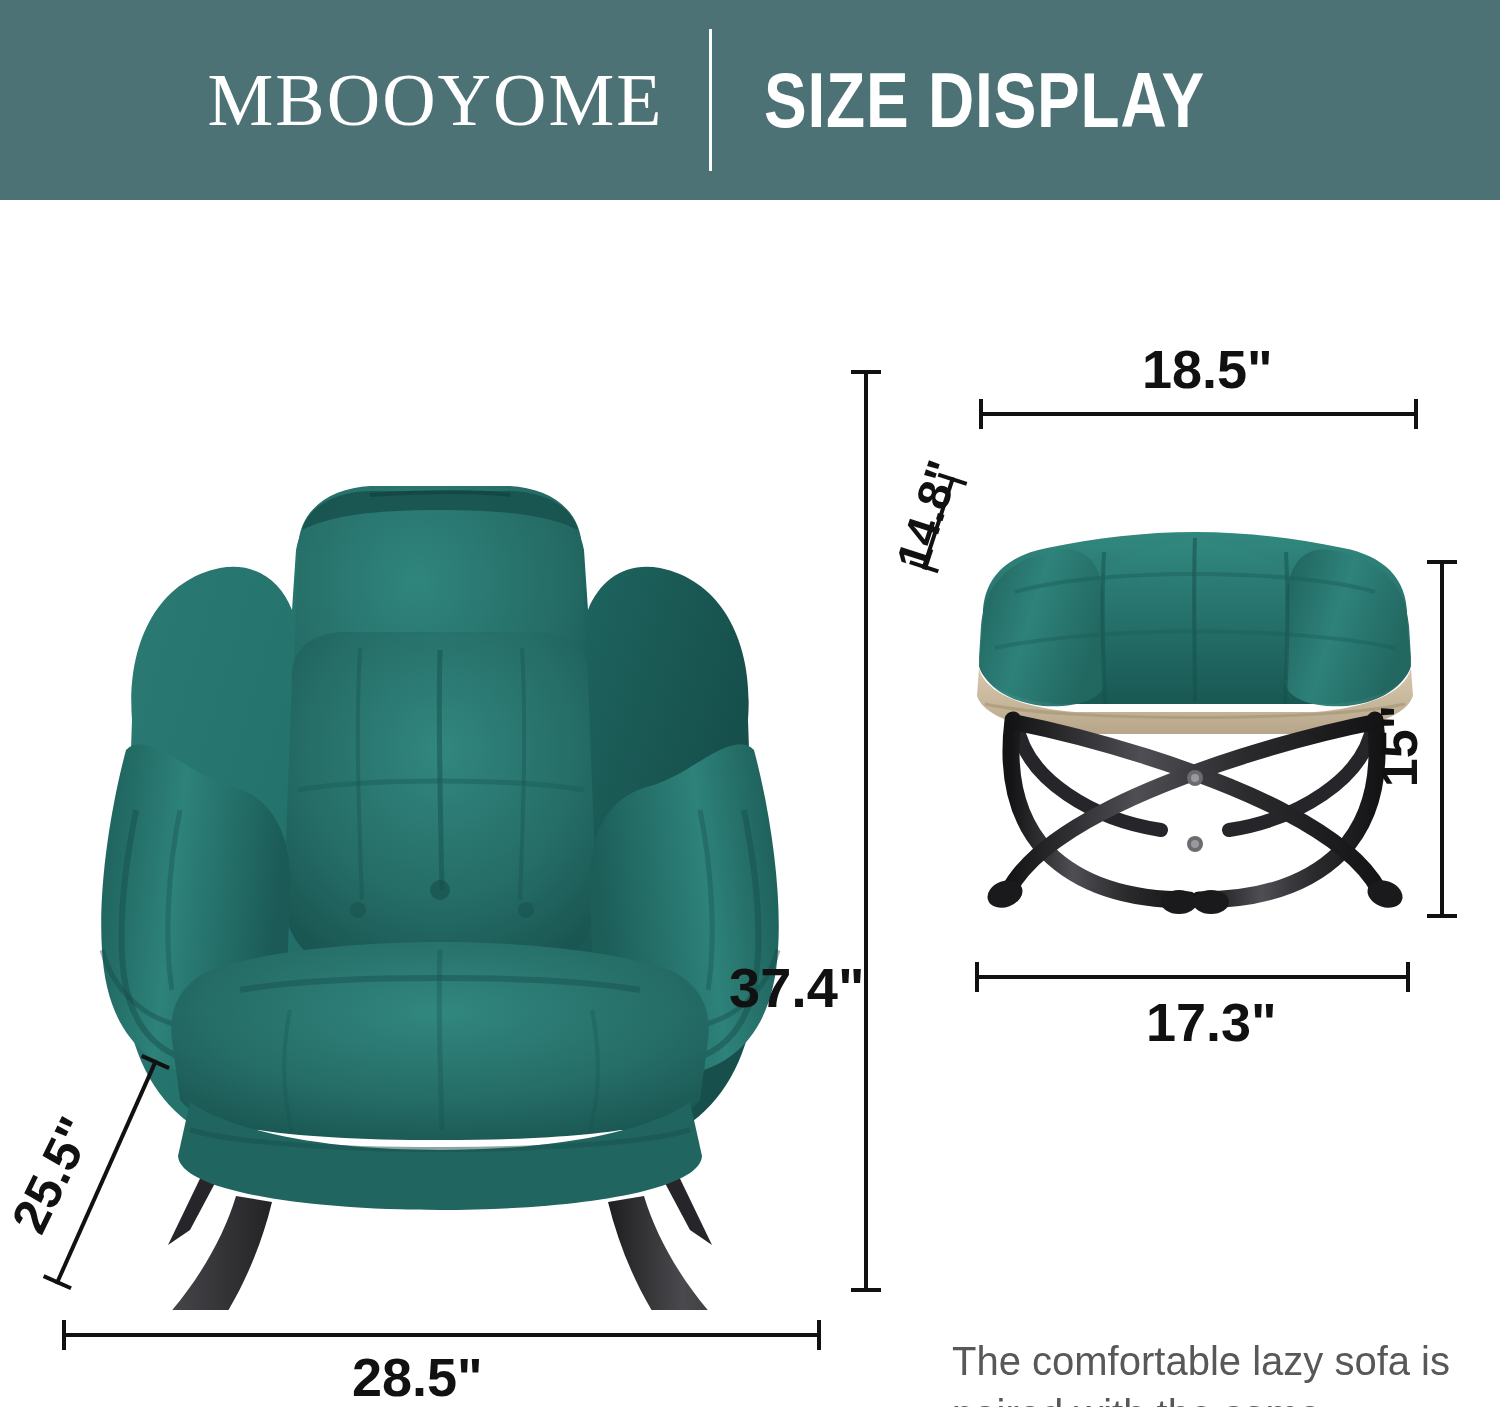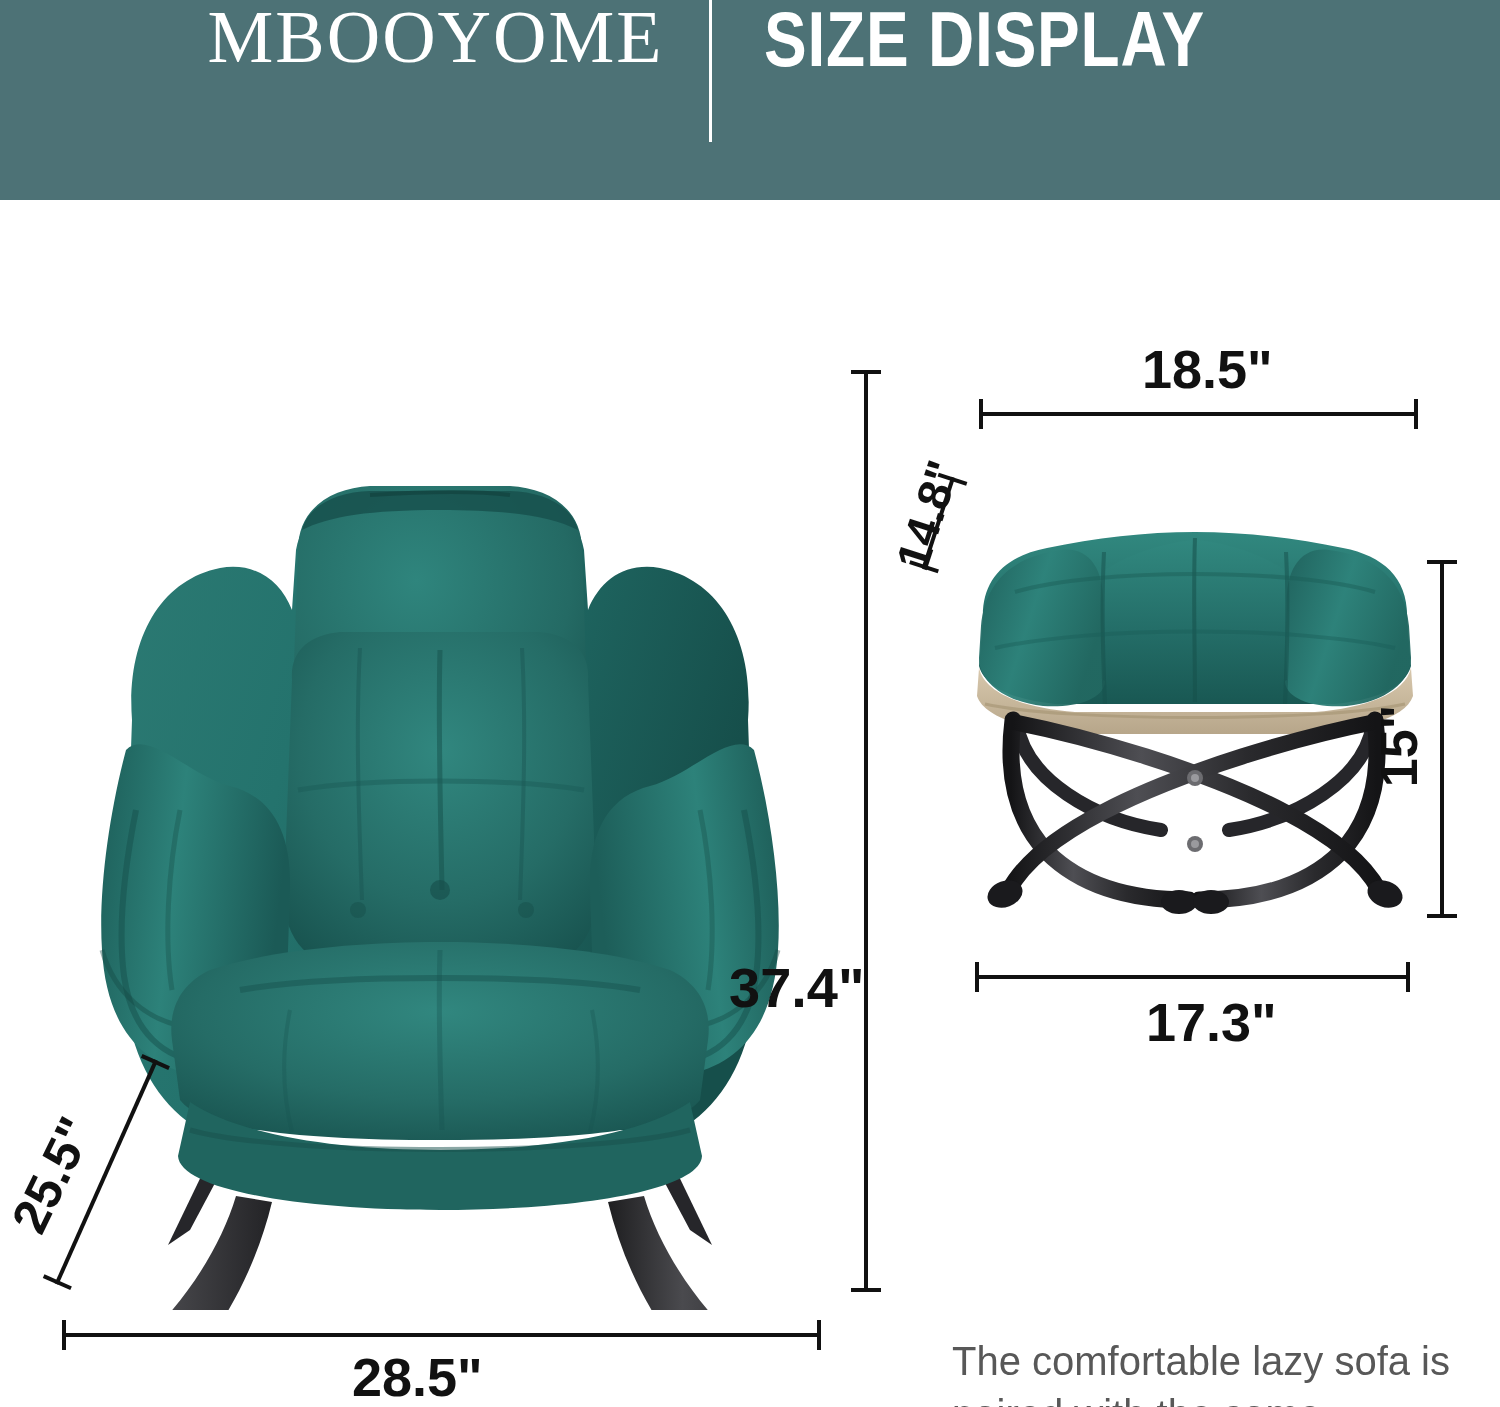--- a/index.html
+++ b/index.html
@@ -6,21 +6,21 @@
   html,body { background:#ffffff; }
   body {
     width:1500px; height:1407px; position:relative; overflow:hidden;
     font-family:"Liberation Sans", sans-serif; background:#ffffff;
   }
 
   
   #header-banner{
     position:absolute; left:0; top:0; width:1500px; height:200px;
     background:#4d7276;
-    display:flex; align-items:flex-start; justify-content:center;
+    display:flex; align-items:center; justify-content:center;
   }
   #brand-name{
     font-family:"Liberation Serif", serif;
     color:#ffffff; font-size:74px; letter-spacing:2px;
     line-height:1; white-space:nowrap;
     margin-right:46px; padding-left:10px;
   }
   #header-divider{
     width:3px; height:142px; background:#ffffff; flex:none;
   }

